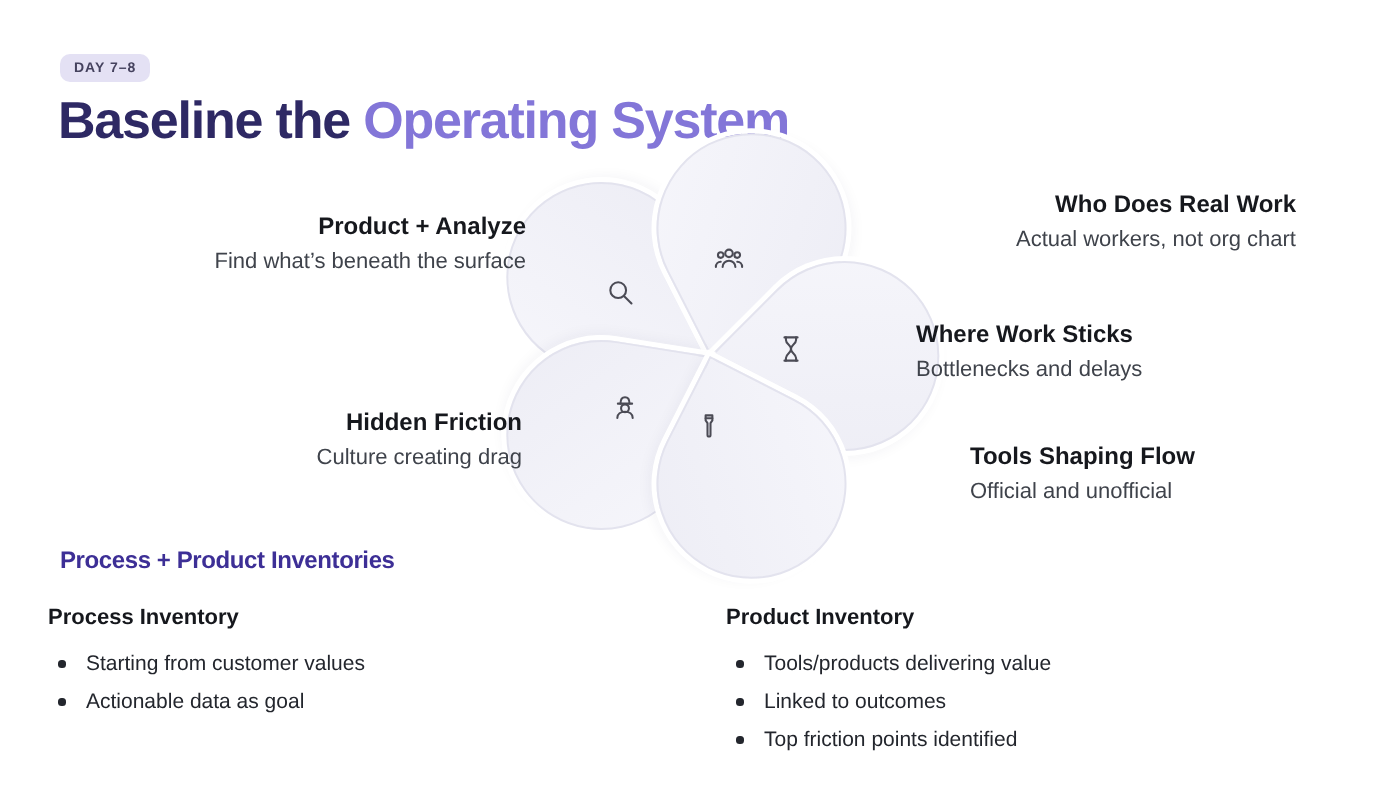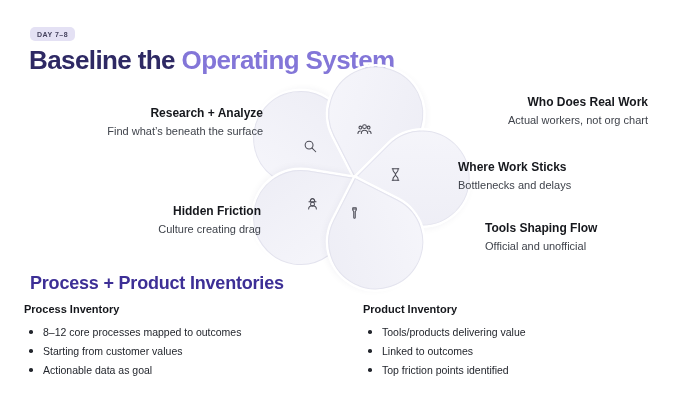--- a/index.html
+++ b/index.html
@@ -61,21 +61,21 @@
   .plabel .pl-sub   { font-size: 11px; color: #3f434b; }
   .lb-research { right: 437px; top: 106px; text-align: right; }
   .lb-who      { left: 438px;  top: 95px;  text-align: right; }
   .lb-where    { left: 458px;  top: 160px; text-align: left; }
   .lb-hidden   { right: 439px; top: 204px; text-align: right; }
   .lb-tools    { left: 438px;  top: 221px; text-align: left; margin-left: 47px; }
 
   
   .inv-header {
     position: absolute; left: 30px; top: 273px;
-    font-size: 18px; font-weight: 800; letter-spacing: -0.2px; color: #3d2f96;
+    font-size: 12px; font-weight: 800; letter-spacing: -0.2px; color: #3d2f96;
   }
   .inv-col { position: absolute; top: 303px; width: 310px; }
   .inv-col.c1 { left: 24px; }
   .inv-col.c2 { left: 363px; }
   .inv-col .col-title { font-size: 11px; font-weight: 700; color: #15171c; margin-bottom: 11px; }
   .inv-col ul { list-style: none; }
   .inv-col li {
     position: relative; padding-left: 19px; margin-bottom: 7px;
     font-size: 10.5px; color: #23262d;
   }
@@ -134,21 +134,21 @@
     </span>
     <span class="picon i-tool">
       <svg viewBox="0 0 16 16">
           <path d="M6.2 1.8h3.6v2.7l-1 1.4v6.3c0 .5-.4.9-.8.9s-.8-.4-.8-.9V5.9l-1-1.4z"></path>
           <line x1="6.2" y1="3.3" x2="9.8" y2="3.3"></line>
         </svg>
     </span>
   </div>
 
   <div class="plabel lb-research">
-    <div class="pl-title">Research + Analyze</div>
+    <div class="pl-title">Product + Analyze</div>
     <div class="pl-sub">Find what’s beneath the surface</div>
   </div>
   <div class="plabel lb-who">
     <div class="pl-title">Who Does Real Work</div>
     <div class="pl-sub">Actual workers, not org chart</div>
   </div>
   <div class="plabel lb-where">
     <div class="pl-title">Where Work Sticks</div>
     <div class="pl-sub">Bottlenecks and delays</div>
   </div>
@@ -159,21 +159,20 @@
   <div class="plabel lb-tools">
     <div class="pl-title">Tools Shaping Flow</div>
     <div class="pl-sub">Official and unofficial</div>
   </div>
 
   <div class="inv-header">Process + Product Inventories</div>
 
   <div class="inv-col c1">
     <div class="col-title">Process Inventory</div>
     <ul>
-      <li>8–12 core processes mapped to outcomes</li>
       <li>Starting from customer values</li>
       <li>Actionable data as goal</li>
     </ul>
   </div>
 
   <div class="inv-col c2">
     <div class="col-title">Product Inventory</div>
     <ul>
       <li>Tools/products delivering value</li>
       <li>Linked to outcomes</li>

